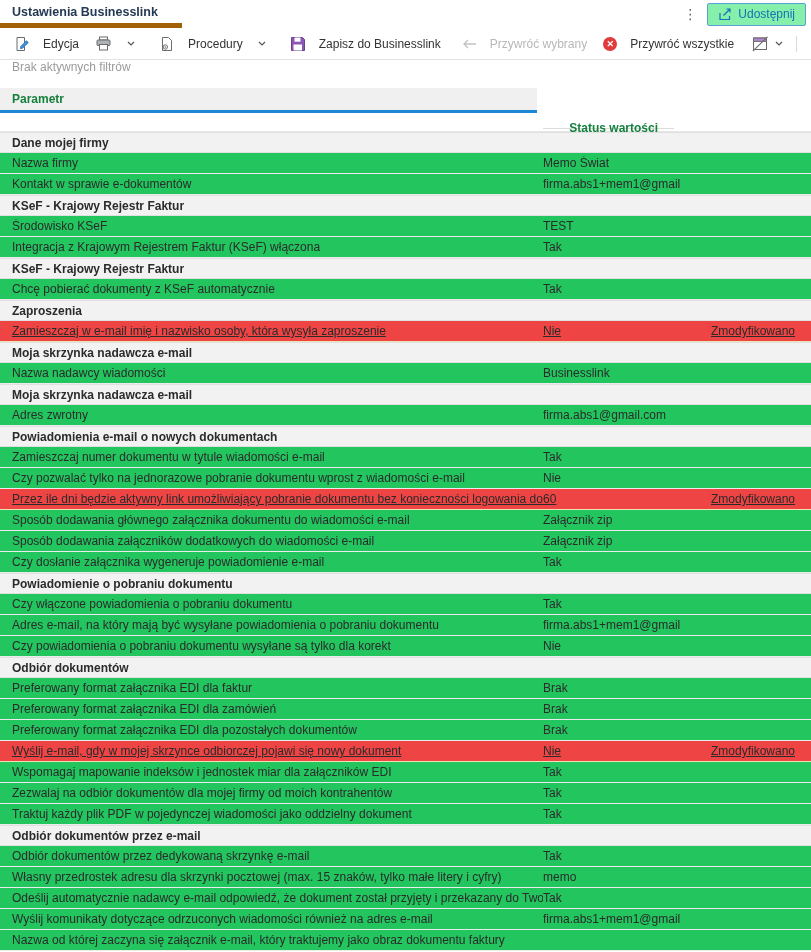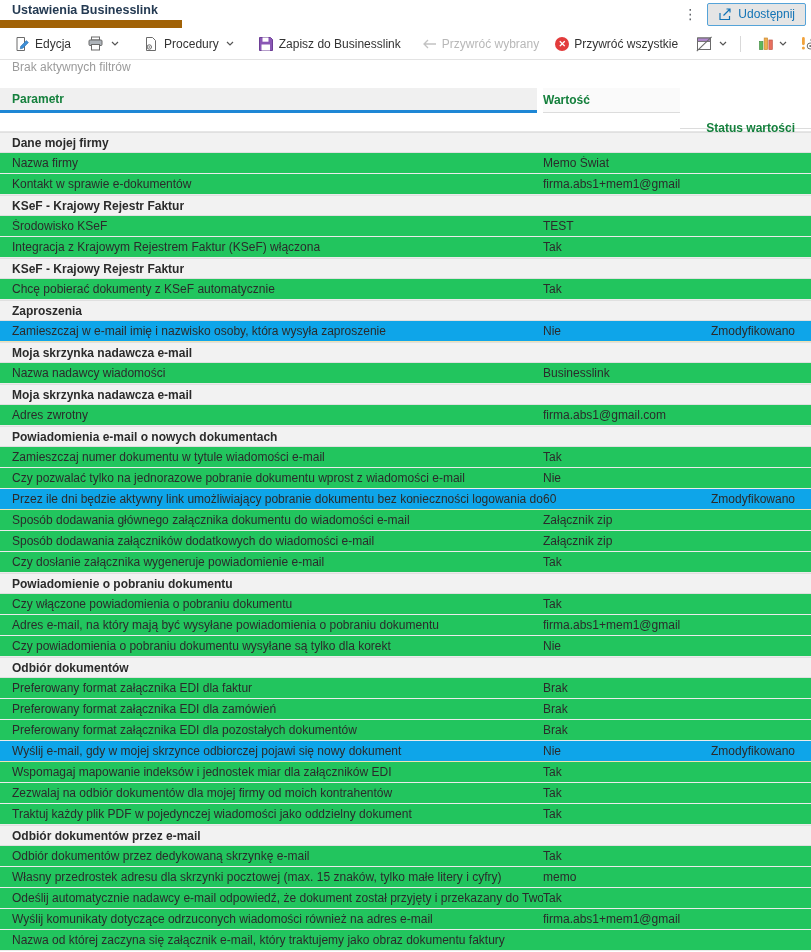--- a/index.html
+++ b/index.html
@@ -2,29 +2,29 @@
 <html><head>
 <meta charset="utf-8">
 <style>
   * { margin:0; padding:0; box-sizing:border-box; }
   html,body { width:811px; height:952px; background:#fff; overflow:hidden;
     font-family:"Liberation Sans", sans-serif; font-size:12px; color:#2b2b2b; }
 
   
   .tabbar { height:28px; display:flex; justify-content:space-between; align-items:stretch; background:#fff; }
   .tab { display:flex; align-items:center; padding:0 14px 0 12px; font-weight:bold; font-size:12.5px;
-    color:#243a52; border-bottom:8px solid #a16207; min-width:182px; }
+    color:#243a52; border-bottom:5px solid #a16207; min-width:182px; }
   .tab-actions { display:flex; align-items:center; gap:10px; padding-right:5px; }
   .kebab { color:#5f6368; font-size:14px; width:14px; text-align:center; cursor:pointer; }
   .share-btn { display:flex; align-items:center; gap:6px; height:23px; padding:0 10px;
-    background:#e5e5e5; border:1px solid #55a3d8; border-radius:2px; color:#1273b5; font-size:12px; cursor:pointer; }
+    background:#86efac; border:1px solid #55a3d8; border-radius:2px; color:#1273b5; font-size:12px; cursor:pointer; }
 
   
   .toolbar { height:32px; display:flex; align-items:center; padding:0 8px; border-bottom:1px solid #e3e3e3; }
-  .tbtn { display:flex; align-items:center; gap:5px; padding:3px 6px; margin-right:4px; color:#333;
+  .tbtn { display:flex; align-items:center; gap:13px; padding:3px 6px; margin-right:4px; color:#333;
     white-space:nowrap; cursor:pointer; border-radius:2px; }
   .tbtn.disabled { color:#b8b8b8; cursor:default; }
   .chev { display:inline-flex; margin-left:2px; }
   .red-circle { width:14px; height:14px; border-radius:50%; background:#e23b3b; color:#fff; font-size:9px;
     line-height:14px; text-align:center; font-weight:bold; display:inline-block; }
   .toolbar-right { margin-left:auto; display:flex; align-items:center; }
   .vsep { width:1px; height:16px; background:#d9d9d9; margin:0 9px; }
   .icon-btn { display:flex; align-items:center; gap:3px; padding:3px 4px; margin-left:4px; cursor:pointer; }
 
   
@@ -36,21 +36,21 @@
     padding-left:12px; cursor:pointer; }
   .h-gap { width:6px; }
   .h-value { flex:1; background:#fafafa; border-bottom:1px solid #dcdcdc; display:flex; align-items:center; cursor:pointer; }
   .h-status { width:131px; background:#fafafa; border-bottom:1px solid #dcdcdc; display:flex; align-items:center;
     justify-content:flex-end; padding-right:16px; cursor:pointer;margin-top:40px; }
 
   .spacer-row { height:19px; border-bottom:1px solid #e6e6e6; }
 
   .row { display:flex; align-items:center; height:21px; border-bottom:1px solid #ebebeb; background:#22c55e; }
   .row.section { background:#f2f2f2; font-weight:bold; border-top:1px solid #e0e0e0; border-bottom:1px solid #e0e0e0; }
-  .row.modified { background:#0ea5e9; border-bottom:1px solid #ede3b4; }
+  .row.modified { background:#ef4444; border-bottom:1px solid #ede3b4;text-decoration:underline; }
   .cell-param { width:543px; padding-left:12px; white-space:nowrap; overflow:hidden; }
   .cell-value { flex:1; white-space:nowrap; overflow:hidden; }
   .cell-status { width:131px; text-align:right; padding-right:16px; white-space:nowrap; }
 </style>
 </head>
 <body>
 
 <div class="tabbar">
   <div class="tab">
     <span>Ustawienia Businesslink</span>
@@ -184,21 +184,20 @@
 </div>
 
 <div class="filterbar">
   <span>Brak aktywnych filtrów</span>
 </div>
 
 <div>
   <div class="thead">
     <div class="h-param">Parametr</div>
     <div class="h-gap"></div>
-    <div class="h-value">Wartość</div>
     <div class="h-status">Status wartości</div>
   </div>
   <div class="spacer-row"></div>
   <div id="table-body">
       <div class="row section">
         <div class="cell-param">Dane mojej firmy</div>
       </div>
       <div class="row">
         <div class="cell-param">Nazwa firmy</div>
         <div class="cell-value">Memo Świat</div>

